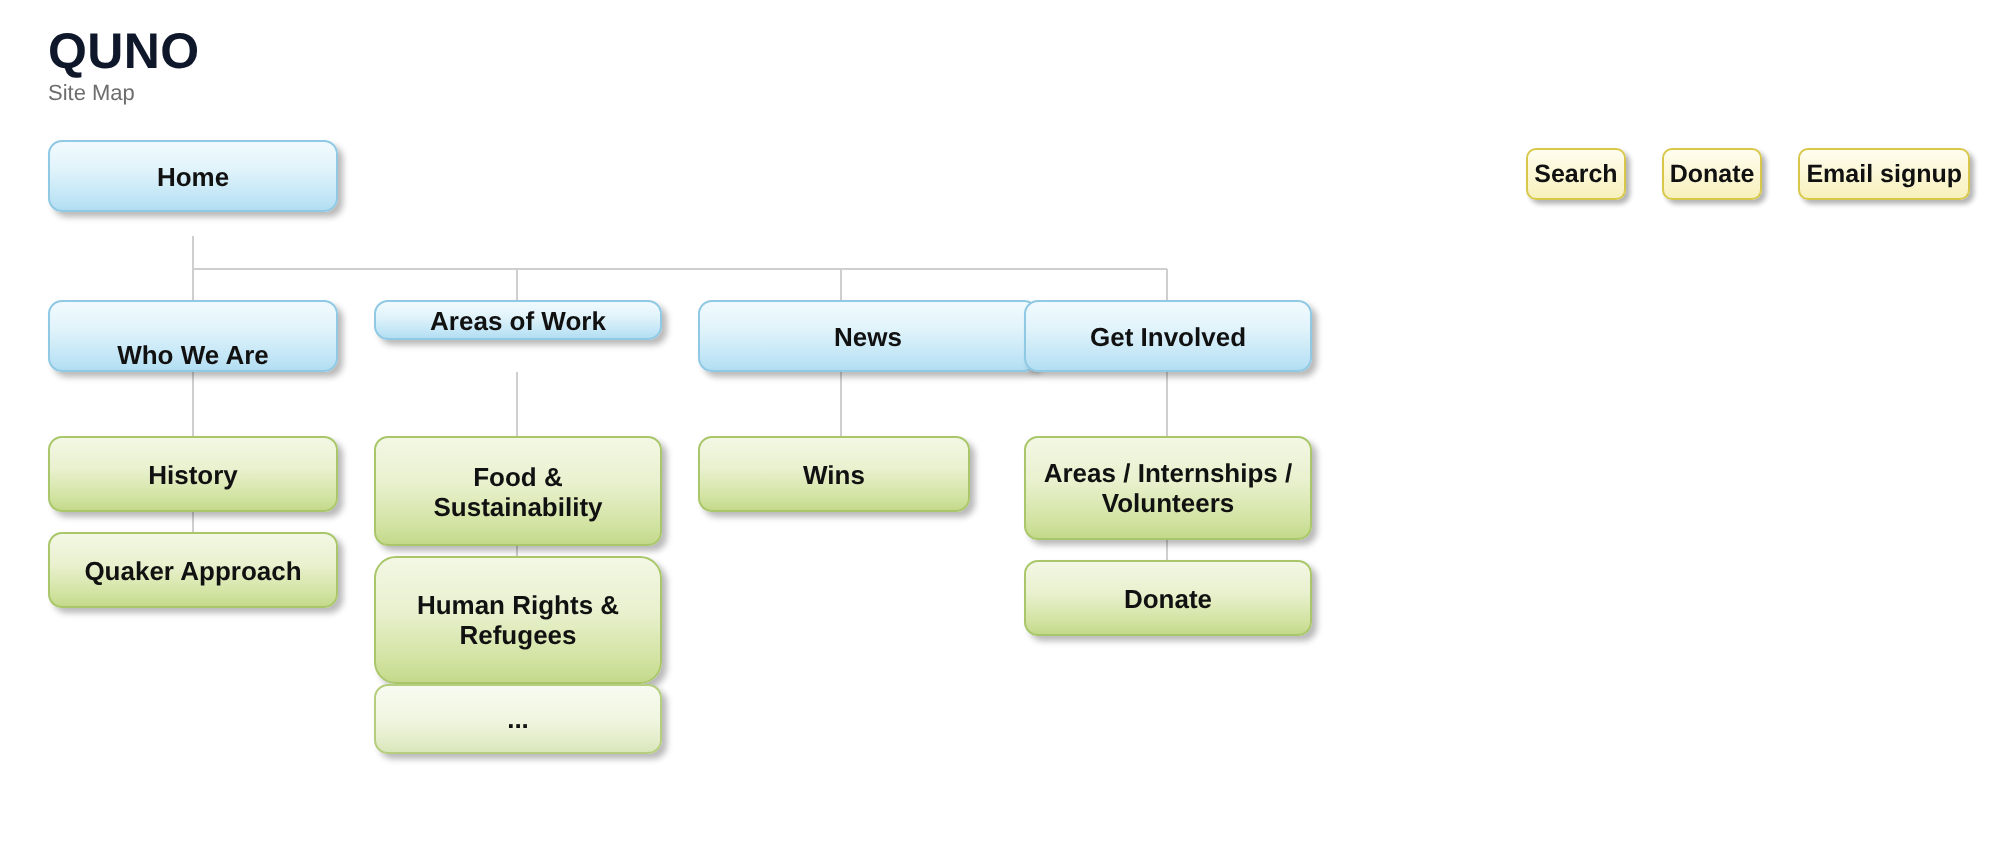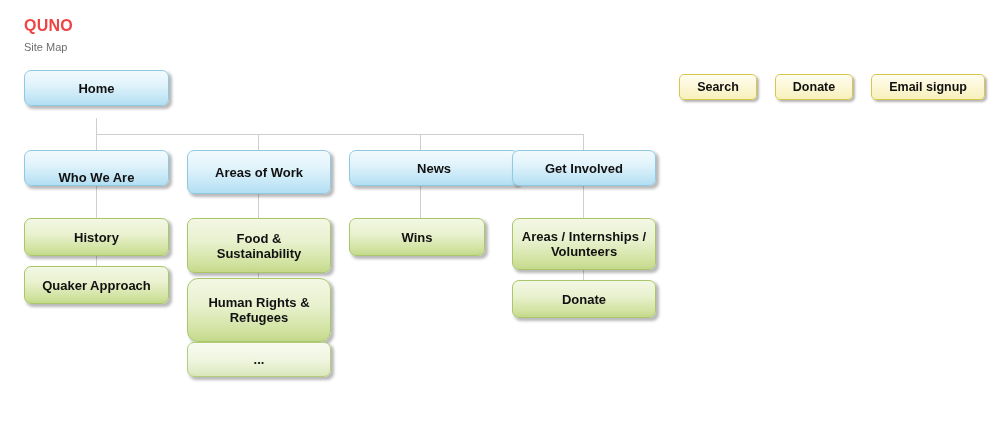--- a/index.html
+++ b/index.html
@@ -16,23 +16,23 @@
     -webkit-font-smoothing: antialiased;
   }
 
   
   #header-block {
     position: absolute;
     left: 24px;
     top: 14px;
   }
   #site-title {
-    font-size: 16px;
+    font-size: 25px;
     font-weight: bold;
-    color: #ef4444;
+    color: #0f172a;
     letter-spacing: 0.2px;
     line-height: 24px;
   }
   #site-subtitle {
     font-size: 11px;
     color: #6d6d6d;
     line-height: 14px;
     margin-top: 2px;
   }
 
@@ -42,21 +42,21 @@
     top: 74px;
     right: 21px;
     display: flex;
     gap: 18px;
   }
   .util-btn {
     background: linear-gradient(to bottom, #fffdf0 0%, #fbf6d2 55%, #f7f0bd 100%);
     border: 1.5px solid #d8c84a;
     border-radius: 5px;
     height: 26px;
-    padding: 0 17px;
+    padding: 0 3px;
     display: flex;
     align-items: center;
     justify-content: center;
     font-size: 12.5px;
     font-weight: bold;
     color: #111111;
     box-shadow: 2px 2px 2.5px rgba(0,0,0,0.30);
     box-sizing: border-box;
     white-space: nowrap;
   }
@@ -158,21 +158,21 @@
 
   <div id="node-layer">
 
     <div class="node blue" style="left:24px; top:70px; width:145px; height:36px;">
       <span class="node-label">Home</span>
     </div>
 
     <div class="node blue" style="left:24px; top:150px; width:145px; height:36px;align-items:flex-end;">
       <span class="node-label">Who We Are</span>
     </div>
-    <div class="node blue" style="left:187px; top:150px; width:144px; height:44px;">
+    <div class="node blue" style="left:187px; top:150px; width:144px; height:20px;">
       <span class="node-label">Areas of Work</span>
     </div>
     <div class="node blue" style="left:349px; top:150px; width:170px; height:36px;">
       <span class="node-label">News</span>
     </div>
     <div class="node blue" style="left:512px; top:150px; width:144px; height:36px;">
       <span class="node-label">Get Involved</span>
     </div>
 
     <div class="node green" style="left:24px; top:218px; width:145px; height:38px;">

